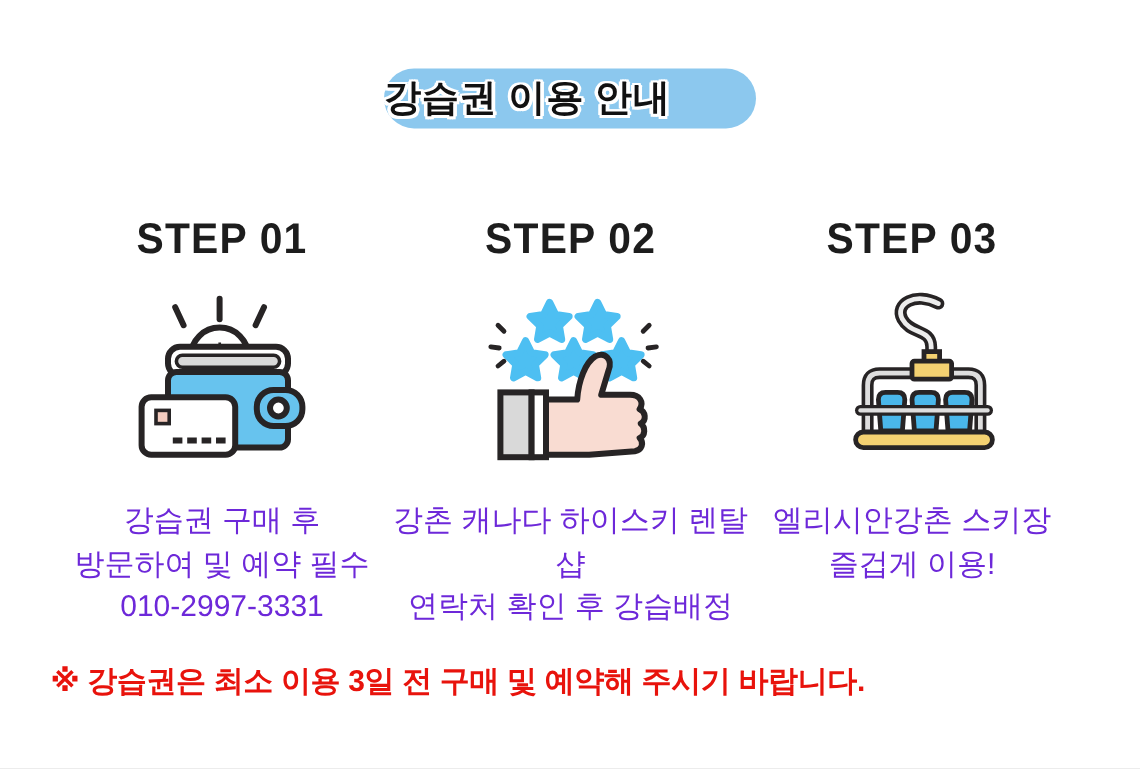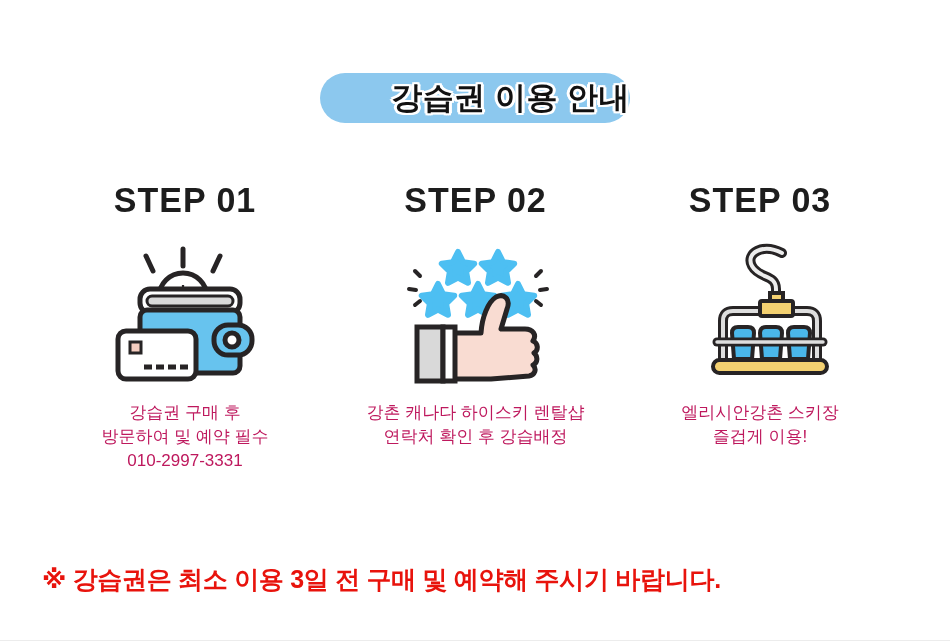--- a/index.html
+++ b/index.html
@@ -18,21 +18,21 @@
   }
 
   
   .title-badge {
     position: absolute;
     left: 50%; top: 57px;
     transform: translateX(-50%);
     width: 310px; height: 50px;
     background: #8CC8EE;
     border-radius: 26px;
-    display: flex; align-items: center; justify-content: flex-end; margin-top: 16px;
+    display: flex; align-items: center; justify-content: flex-start;
   }
   .title-badge .title-text {
     font-size: 31px;
     font-weight: 800;
     color: #111111;
     letter-spacing: 0.5px;
     text-shadow:
       -2px -2px 0 #fff,  2px -2px 0 #fff,
       -2px  2px 0 #fff,  2px  2px 0 #fff,
        0   -2px 0 #fff,  0    2px 0 #fff,
@@ -52,35 +52,34 @@
     color: #1d1d1d;
     letter-spacing: 1px;
     transform: scaleY(1.05);
   }
   .icon-wrap {
     height: 150px;
     margin-top: 20px;
     display: flex; align-items: center; justify-content: center;
   }
   .step-lines {
-    margin-top: 12px;
-    font-size: 17px;
+    margin-top: 28px;
+    font-size: 25px;
     line-height: 1.42;
-    color: #be185d;
+    color: #6d28d9;
   }
 
   
   .notice {
     position: absolute;
     left: 42px; top: 551px;
     font-size: 25px;
     font-weight: 700;
     color: #E8130C;
     letter-spacing: -0.3px;
-    margin-top: 12px;
   }
 </style>
 </head>
 <body>
 
 <div class="canvas">
 
   <div class="title-badge">
     <span class="title-text">강습권 이용 안내</span>
   </div>

